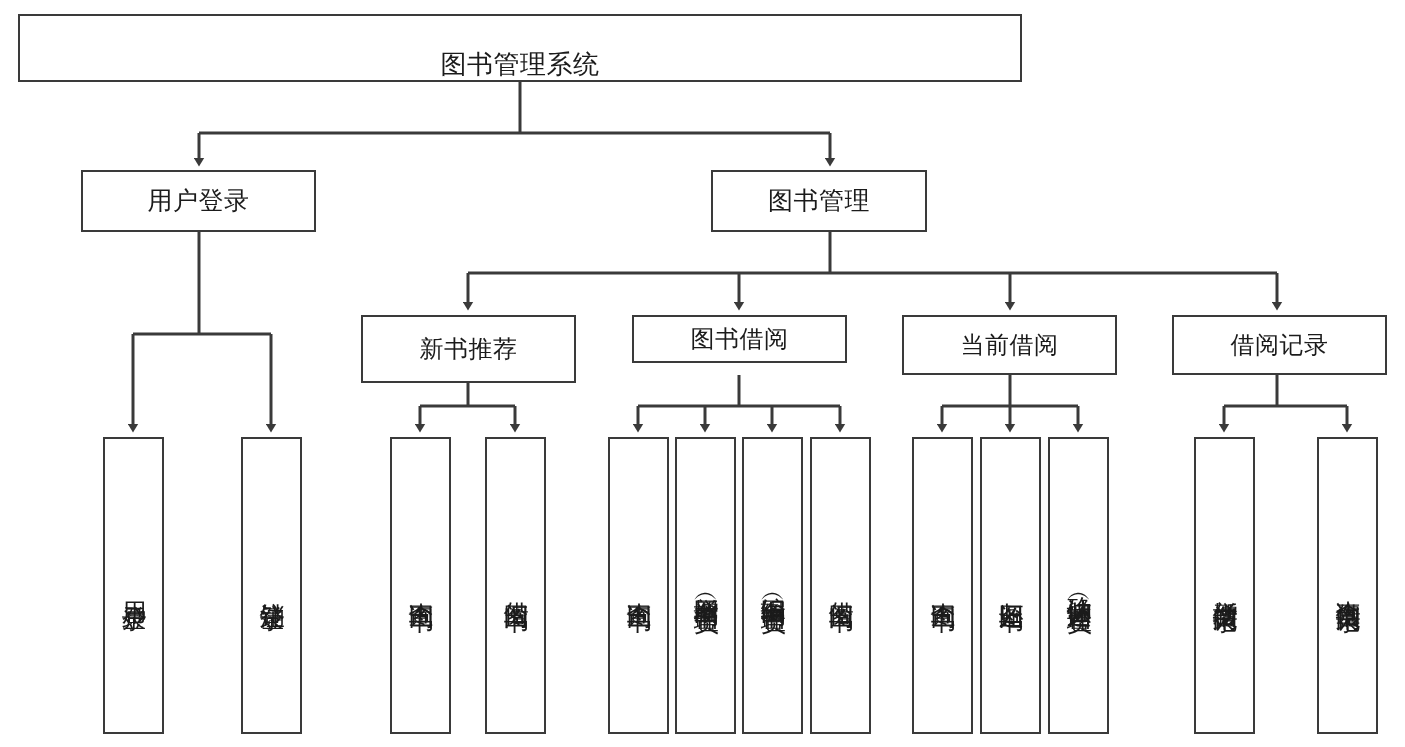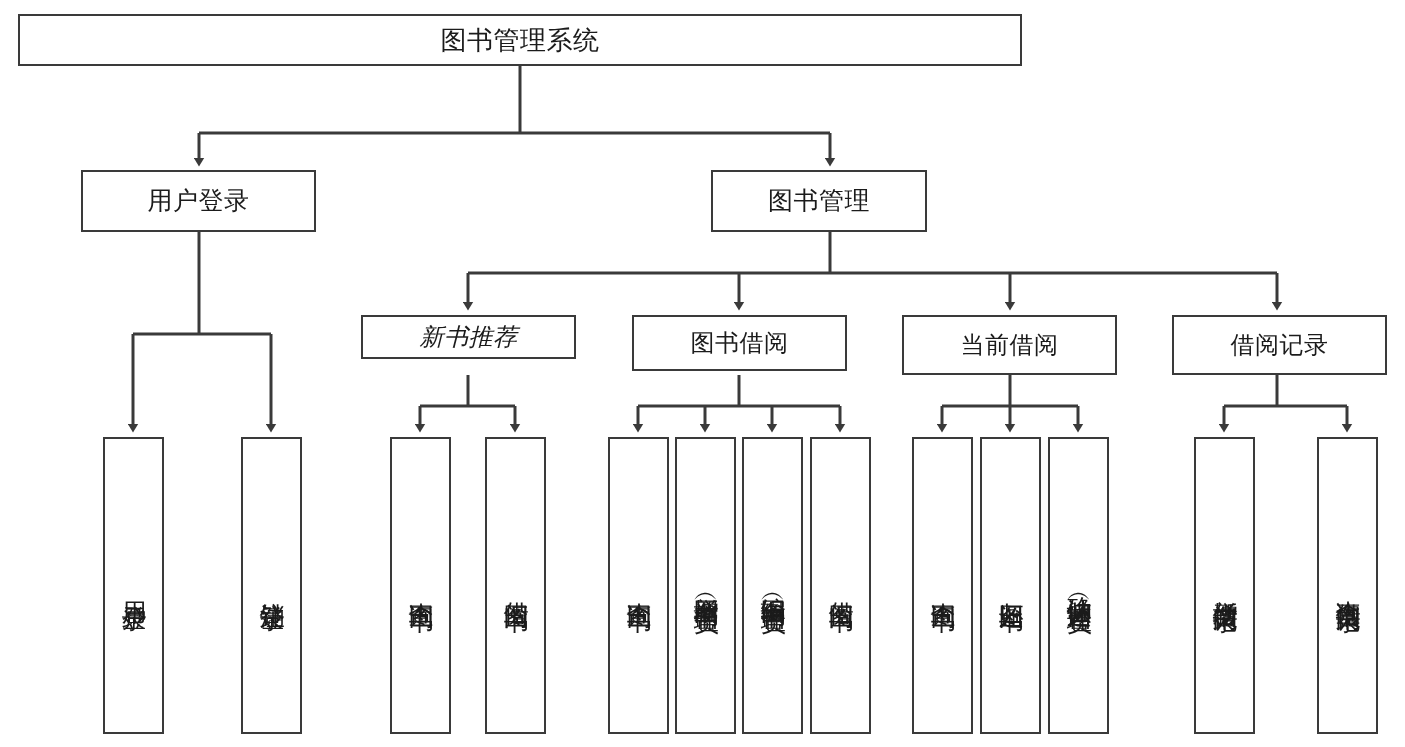--- a/index.html
+++ b/index.html
@@ -118,35 +118,35 @@
       <path d="M1010,406 L1010,425" marker-end="url(#arrow)"></path>
       <path d="M1078,406 L1078,425" marker-end="url(#arrow)"></path>
 
       <path d="M1277,375 L1277,406"></path>
       <path d="M1224,406 L1347,406"></path>
       <path d="M1224,406 L1224,425" marker-end="url(#arrow)"></path>
       <path d="M1347,406 L1347,425" marker-end="url(#arrow)"></path>
     </g>
   </svg>
 
-  <div class="node node-root" style="left:18px; top:14px; width:1004px; height:52px;">
+  <div class="node node-root" style="left:18px; top:14px; width:1004px; height:68px;align-items:flex-end;">
     <span class="label">图书管理系统</span>
   </div>
 
   <div class="node node-l2" style="left:81px; top:170px; width:235px; height:62px;">
     <span class="label">用户登录</span>
   </div>
   <div class="node node-l2" style="left:711px; top:170px; width:216px; height:62px;">
     <span class="label">图书管理</span>
   </div>
 
-  <div class="node node-l3" style="left:361px; top:315px; width:215px; height:44px;font-style:italic;">
+  <div class="node node-l3" style="left:361px; top:315px; width:215px; height:68px;">
     <span class="label">新书推荐</span>
   </div>
-  <div class="node node-l3" style="left:632px; top:315px; width:215px; height:56px;">
+  <div class="node node-l3" style="left:632px; top:315px; width:215px; height:48px;">
     <span class="label">图书借阅</span>
   </div>
   <div class="node node-l3" style="left:1172px; top:315px; width:215px; height:60px;">
     <span class="label">借阅记录</span>
   </div>
   <div class="node node-l3" style="left:902px; top:315px; width:215px; height:60px;">
     <span class="label">当前借阅</span>
   </div>
 
   <div class="node node-leaf" style="left:103px; top:437px; width:61px; height:297px;">

